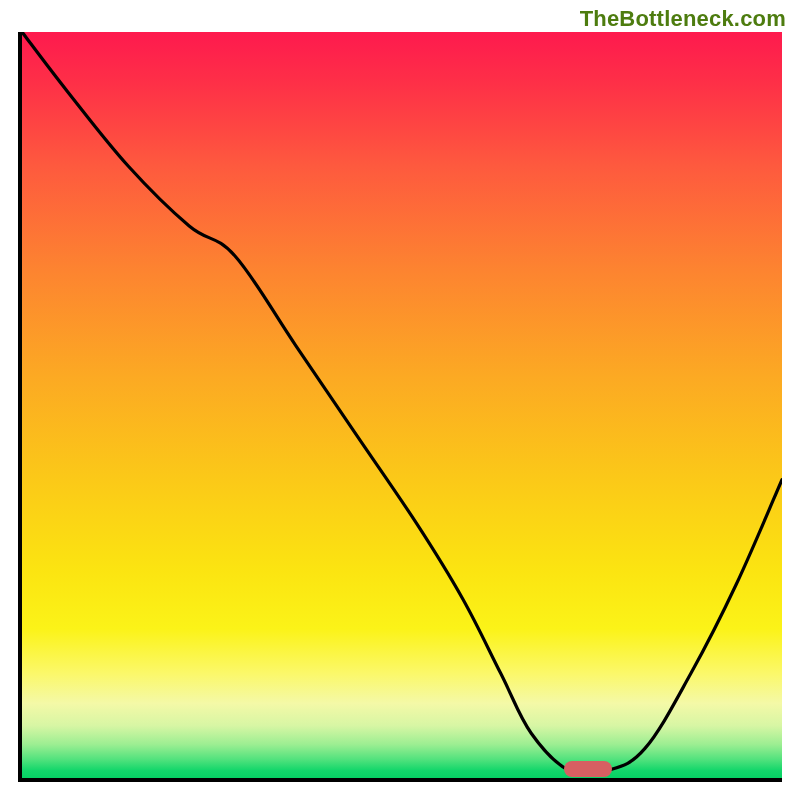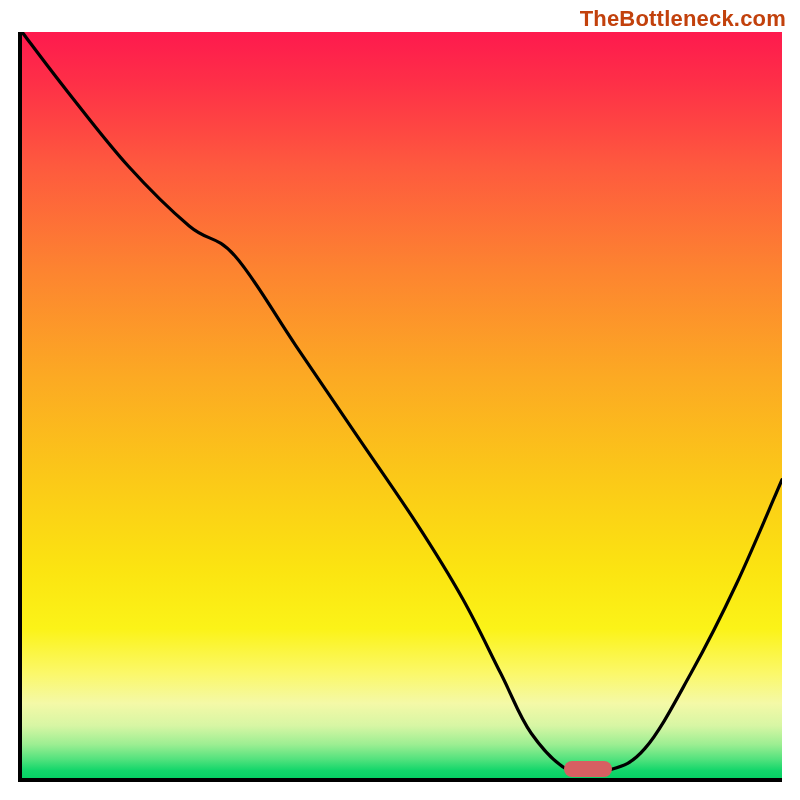--- a/index.html
+++ b/index.html
@@ -49,21 +49,21 @@
       #06d164 100%
     );
   }
   .watermark {
     position: absolute;
     top: 6px;
     right: 14px;
     font-family: Arial, Helvetica, sans-serif;
     font-size: 22px;
     font-weight: 600;
-    color: #c2410c;
+    color: #4d7c0f;
     letter-spacing: 0.2px;
   }
   svg.curve {
     position: absolute;
     inset: 0;
     width: 100%;
     height: 100%;
   }
   .marker {
     position: absolute;

